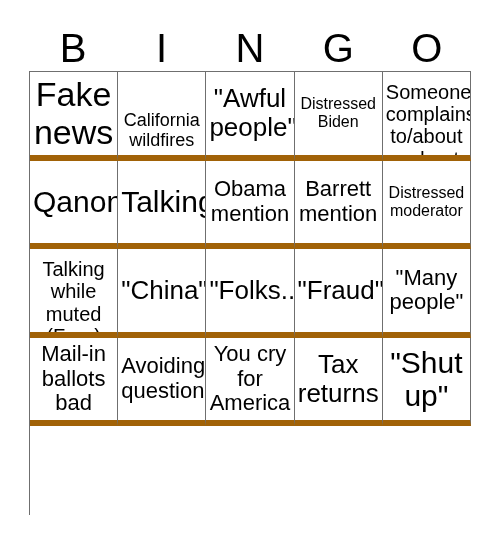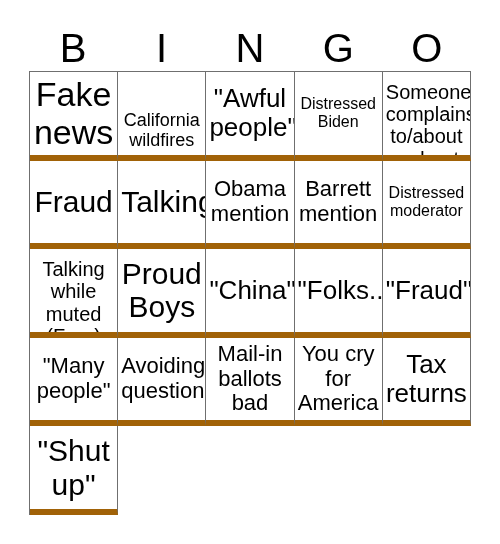--- a/index.html
+++ b/index.html
@@ -112,57 +112,54 @@
       <div class="cell fs-lg">
         <span class="cell-text">"Awful people"</span>
       </div>
       <div class="cell fs-xs">
         <span class="cell-text">Distressed Biden</span>
       </div>
       <div class="cell fs-xxs">
         <span class="cell-text">Someone complains to/about moderator</span>
       </div>
       <div class="cell fs-xl">
-        <span class="cell-text">Fraud</span>
+        <span class="cell-text">Qanon</span>
       </div>
       <div class="cell fs-xl">
         <span class="cell-text">Talking</span>
       </div>
       <div class="cell fs-md">
         <span class="cell-text">Obama mention</span>
       </div>
       <div class="cell fs-md">
         <span class="cell-text">Barrett mention</span>
       </div>
       <div class="cell fs-xs">
         <span class="cell-text">Distressed moderator</span>
       </div>
       <div class="cell fs-xxs">
         <span class="cell-text">Talking while muted (Free)</span>
       </div>
-      <div class="cell fs-xl">
-        <span class="cell-text">Proud Boys</span>
-      </div>
       <div class="cell fs-lg">
         <span class="cell-text">"China"</span>
       </div>
       <div class="cell fs-lg">
         <span class="cell-text">"Folks.."</span>
       </div>
       <div class="cell fs-lg">
         <span class="cell-text">"Fraud"</span>
       </div>
       <div class="cell fs-md">
         <span class="cell-text">"Many people"</span>
       </div>
       <div class="cell fs-md">
-        <span class="cell-text">Avoiding question</span>
+        <span class="cell-text">Mail-in ballots bad</span>
       </div>
       <div class="cell fs-md">
-        <span class="cell-text">Mail-in ballots bad</span>
+        <span class="cell-text">Avoiding question</span>
       </div>
       <div class="cell fs-md">
         <span class="cell-text">You cry for America</span>
       </div>
       <div class="cell fs-lg">
         <span class="cell-text">Tax returns</span>
       </div>
       <div class="cell fs-xl">
         <span class="cell-text">"Shut up"</span>
       </div>

